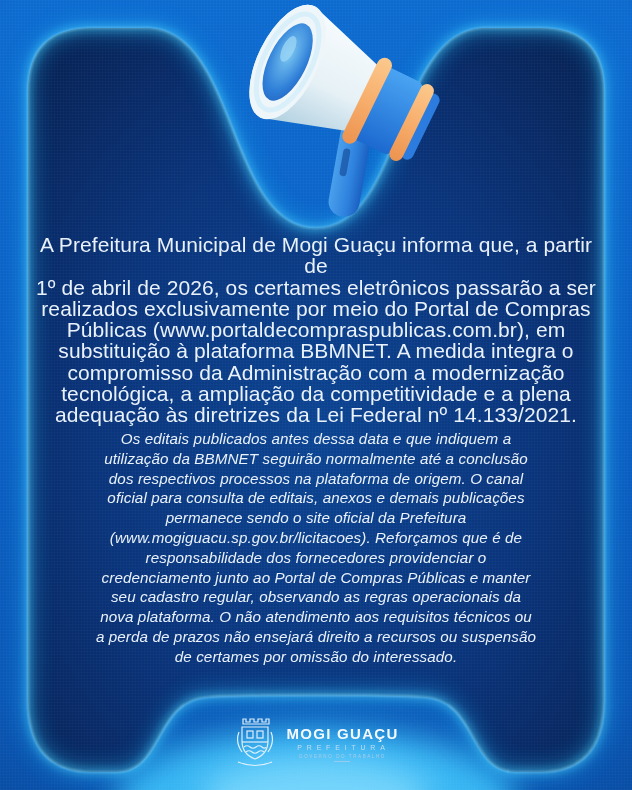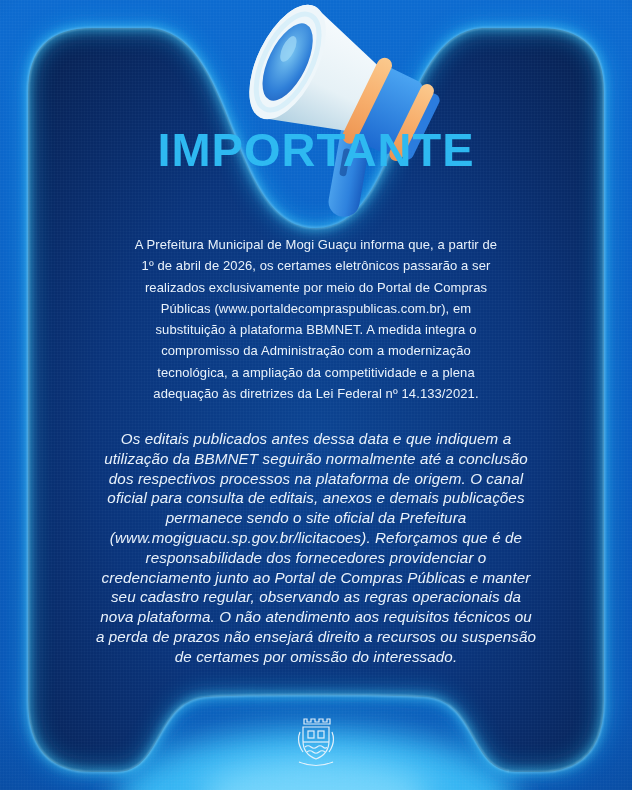--- a/index.html
+++ b/index.html
@@ -23,21 +23,21 @@
   .megaphone{position:absolute;left:0;top:0;}
   .title{
     position:absolute;left:0;right:0;top:129px;
     text-align:center;color:#2EB9F1;font-weight:bold;
     font-size:47px;line-height:41px;letter-spacing:1px;
   }
   .para{
     position:absolute;left:36px;width:560px;text-align:center;
     color:#E9F2FB;white-space:pre-line;letter-spacing:.1px;
   }
-  .p1{top:234px;font-size:13px;line-height:21.3px;}
+  .p1{top:234px;font-size:21px;line-height:21.3px;}
   .p2{top:429px;font-size:15.2px;line-height:19.8px;font-style:italic;}
   .footer{
     position:absolute;left:0;right:0;top:712px;
     display:flex;justify-content:center;align-items:flex-start;gap:9px;
   }
   .logo-text{margin-top:13px;text-align:center;}
   .logo-city{font-size:15px;font-weight:bold;letter-spacing:1.3px;color:#F3F9FE;}
   .logo-org{font-size:7px;letter-spacing:4.8px;color:#C4DDF3;margin-top:2px;margin-left:2px;}
   .logo-tagline{font-size:4.5px;letter-spacing:1.6px;color:#A9CBE9;margin-top:3px;}
   .logo-rule{width:16px;height:1px;background:#A9CBE9;margin:2px auto 0;opacity:.8;}
@@ -131,21 +131,20 @@
       <rect x="176" y="58" width="14" height="84" rx="7" fill="url(#orangeGrad)"></rect>
       <rect x="126" y="53" width="15" height="94" rx="7.5" fill="url(#orangeGrad)"></rect>
       <ellipse cx="45" cy="100" rx="30" ry="62" fill="#EEF6FA"></ellipse>
       <ellipse cx="45" cy="100" rx="24" ry="52" fill="none" stroke="#D9EFF9" stroke-width="5"></ellipse>
       <ellipse cx="45" cy="100" rx="19" ry="42" fill="url(#mouthGrad)"></ellipse>
       <ellipse cx="40" cy="88" rx="6" ry="14" fill="#9AD4F5" opacity="0.8"></ellipse>
     </g>
   </svg>
 
   <div class="title">
-    <div>IMPORTANTE</div>
   </div>
 
   <div class="para p1">A Prefeitura Municipal de Mogi Guaçu informa que, a partir de
 1º de abril de 2026, os certames eletrônicos passarão a ser
 realizados exclusivamente por meio do Portal de Compras
 Públicas (www.portaldecompraspublicas.com.br), em
 substituição à plataforma BBMNET. A medida integra o
 compromisso da Administração com a modernização
 tecnológica, a ampliação da competitividade e a plena
 adequação às diretrizes da Lei Federal nº 14.133/2021.</div>
@@ -174,15 +173,21 @@
         <rect x="24" y="19" width="6" height="7"></rect>
         <path d="M11 35 q3 -2.5 6 0 q3 2.5 6 0 q3 -2.5 6 0 q2 1.8 4 .4"></path>
         <path d="M13 40 q3 -2.5 6 0 q3 2.5 6 0 q3 -2.5 6 0"></path>
 
         <path d="M6 20 q-4 10 3 20"></path>
         <path d="M38 20 q4 10 -3 20"></path>
 
         <path d="M5 50 q17 7 34 0"></path>
       </g>
     </svg>
+    <div class="logo-text">
+      <div class="logo-city">MOGI GUAÇU</div>
+      <div class="logo-org">PREFEITURA</div>
+      <div class="logo-tagline">GOVERNO DO TRABALHO</div>
+      <div class="logo-rule"></div>
+    </div>
   </div>
 
 </div>
 
 </body></html>

